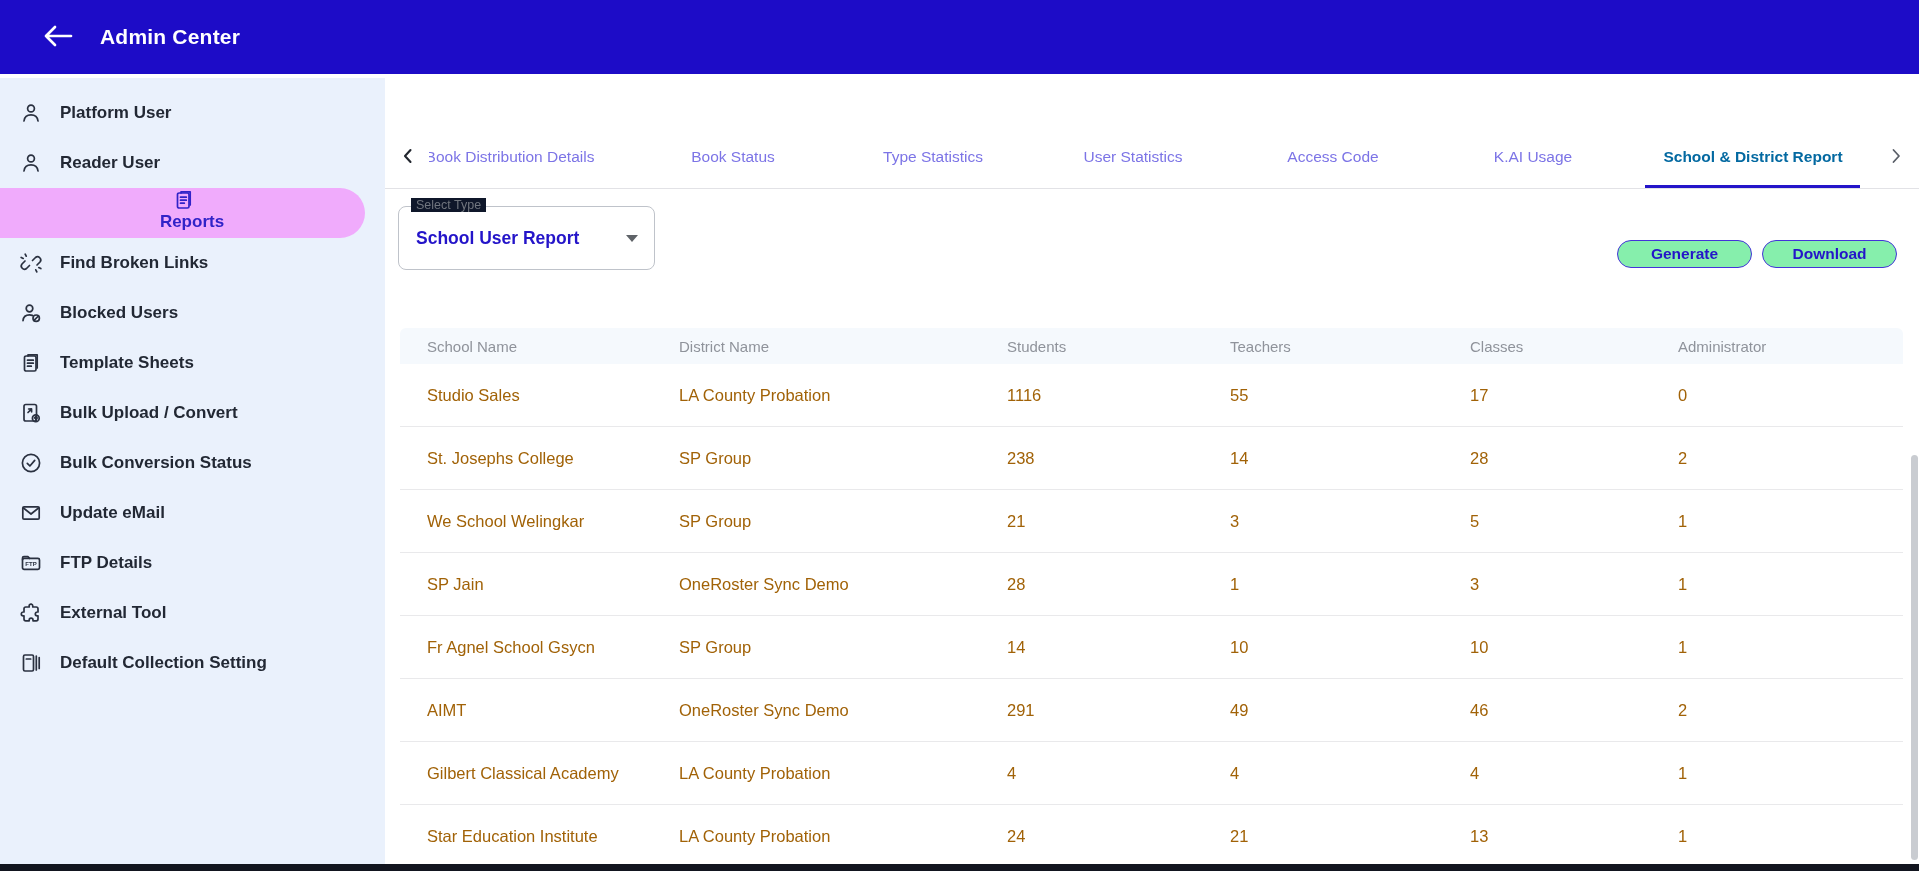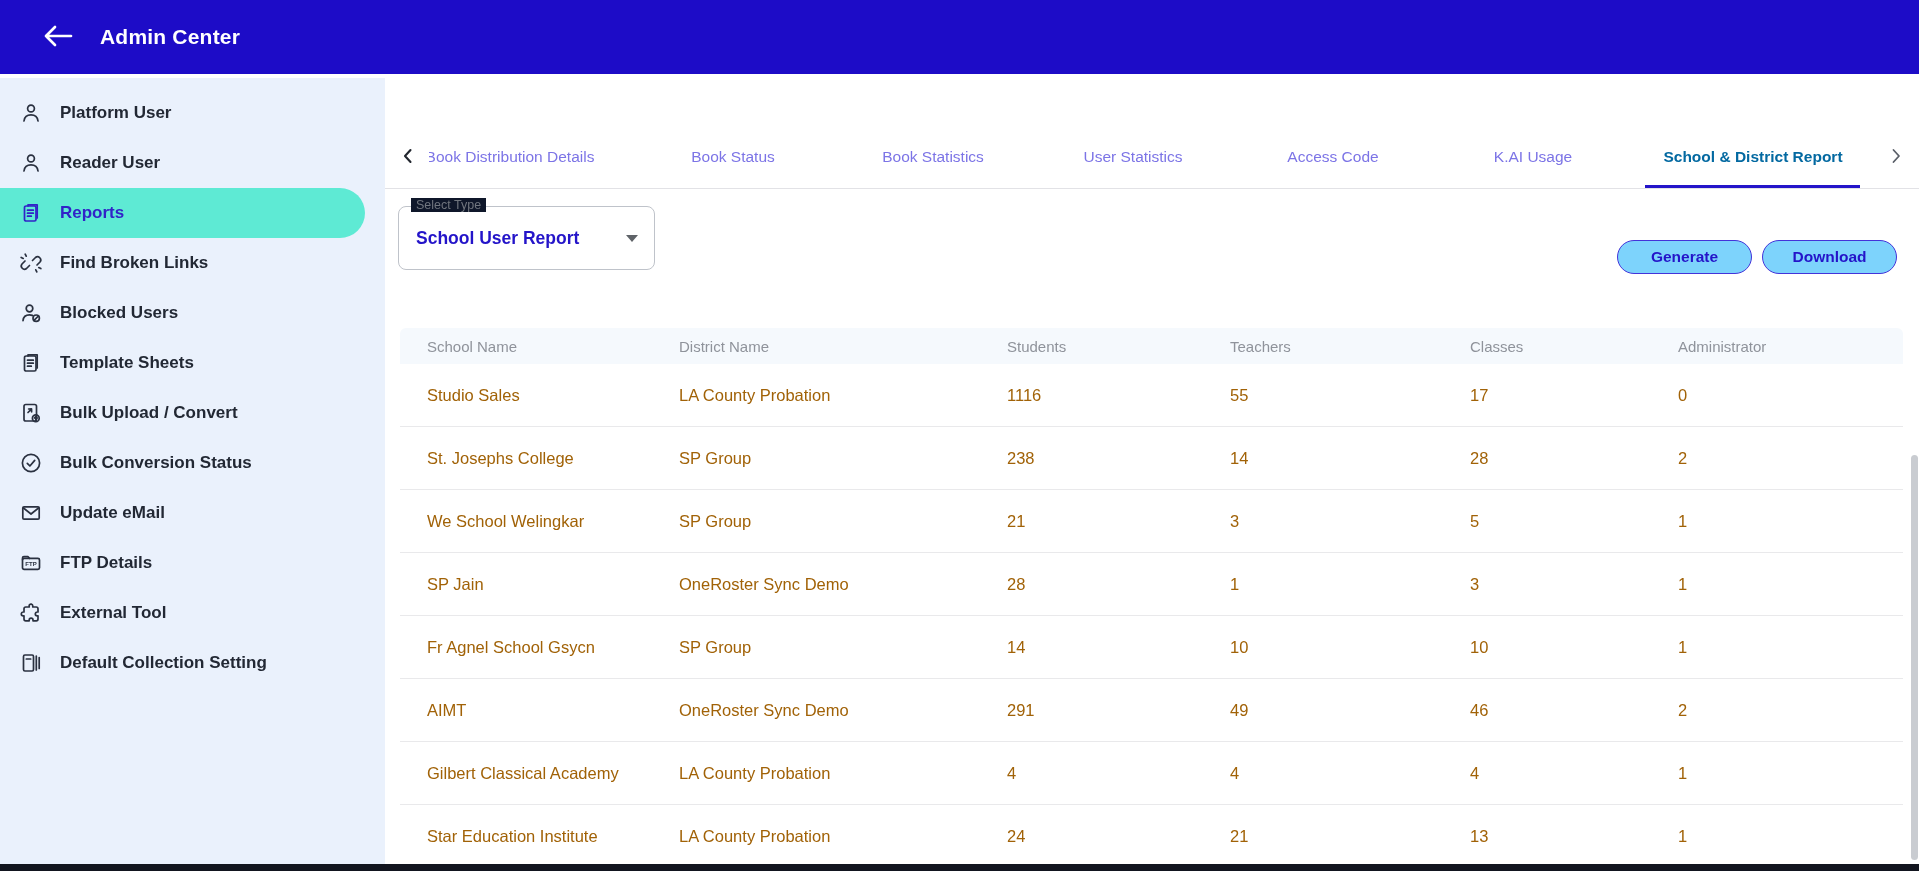--- a/index.html
+++ b/index.html
@@ -13,22 +13,22 @@
   .back-btn { margin-left:38px; width:40px; height:40px; display:flex; align-items:center;
     justify-content:center; cursor:pointer; background:none; border:none; }
   .topbar-title { color:#fff; font-size:21px; font-weight:700; margin-left:22px; letter-spacing:.2px; }
 
   
   .sidebar { position:absolute; left:0; top:78px; bottom:0; width:385px; background:#EAF1FC; padding-top:10px; }
   .side-item { height:50px; display:flex; align-items:center; padding-left:19px; cursor:pointer;
     color:#222834; font-size:17px; font-weight:600; }
   .side-item .ic { width:24px; height:24px; margin-right:17px; display:flex; align-items:center;
     justify-content:center; color:#2A3140; flex:none; }
-  .side-item.selected { background:#5eead4; width:365px; border-radius:0 25px 25px 0;
-    color:#3123C8; }
+  .side-item.selected { background:#f0abfc; width:365px; border-radius:0 25px 25px 0;
+    color:#3123C8;flex-direction:column; }
   .side-item.selected .ic { color:#3123C8; }
   .ic svg { stroke:currentColor; fill:none; stroke-width:1.7; stroke-linecap:round; stroke-linejoin:round; }
 
   
   .main { position:absolute; left:385px; top:78px; right:0; bottom:0; background:#fff;margin-top:48px; }
 
   
   .tabbar { position:absolute; left:0; top:0; right:0; height:63px; border-bottom:1px solid #E2E2E6; }
   .tabscroll { position:absolute; top:0; width:34px; height:62px; display:flex; align-items:center;
     justify-content:center; background:#fff; border:none; cursor:pointer; z-index:3; }
@@ -42,22 +42,22 @@
 
   
   .select-box { position:absolute; left:13px; top:80px; width:257px; height:64px;
     border:1px solid #BFC3CA; border-radius:8px; cursor:pointer; background:#fff; }
   .select-label { position:absolute; top:-9px; left:12px; background:#0f172a; padding:0 5px;
     font-size:12.5px; color:#70757E; }
   .select-value { position:absolute; left:17px; top:21px; font-size:17.5px; font-weight:700; color:#2414C9; }
   .select-caret { position:absolute; right:16px; top:28px; width:0; height:0;
     border-left:6px solid transparent; border-right:6px solid transparent; border-top:7px solid #5F6368; }
 
-  .btn { position:absolute; top:114px; width:135px; height:34px; border-radius:20px;
-    border:1.5px solid #4433D9; background:#7dd3fc; color:#2414C9; font-size:15.5px; font-weight:700;
+  .btn { position:absolute; top:114px; width:135px; height:28px; border-radius:20px;
+    border:1.5px solid #4433D9; background:#86efac; color:#2414C9; font-size:15.5px; font-weight:700;
     font-family:"Liberation Sans", sans-serif; cursor:pointer; }
   .btn.generate { left:1232px; }
   .btn.download { left:1377px; }
 
   
   .table { position:absolute; left:15px; top:202px; width:1503px; }
   .trow { display:grid; grid-template-columns:252px 328px 223px 240px 208px 1fr;
     align-items:center; padding-left:27px; }
   .thead { height:36px; background:#F5F9FD; border-radius:6px 6px 0 0; color:#8F939B; font-size:15px; }
   .tbody-row { height:63px; border-bottom:1px solid #E9E9EB; color:#a16207; font-size:16.5px; }
@@ -220,21 +220,21 @@
 
     <div class="tabbar">
       <button class="tabscroll left">
         <span><svg width="18" height="18" viewBox="0 0 18 18">
               <path d="M11.5 3 6 9l5.5 6" stroke="currentColor" stroke-width="2.1" fill="none" stroke-linecap="round" stroke-linejoin="round"></path>
             </svg></span>
       </button>
       <div class="tabstrip">
         <div class="tab" style="left:81px">Book Distribution Details</div>
         <div class="tab" style="left:304px">Book Status</div>
-        <div class="tab" style="left:504px">Book Statistics</div>
+        <div class="tab" style="left:504px">Type Statistics</div>
         <div class="tab" style="left:704px">User Statistics</div>
         <div class="tab" style="left:904px">Access Code</div>
         <div class="tab" style="left:1104px">K.AI Usage</div>
         <div class="tab active" style="left:1324px">School &amp; District Report</div>
       </div>
       <div class="tab-indicator"></div>
       <button class="tabscroll right">
         <span><svg width="18" height="18" viewBox="0 0 18 18">
               <path d="M6.5 3 12 9l-5.5 6" stroke="currentColor" stroke-width="1.8" fill="none" stroke-linecap="round" stroke-linejoin="round"></path>
             </svg></span>

